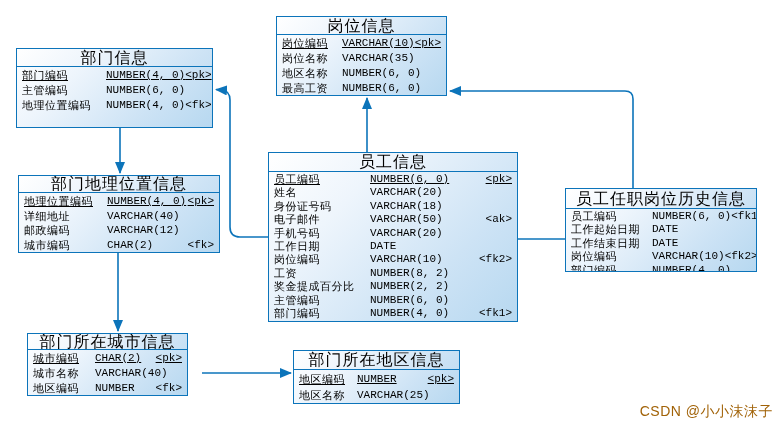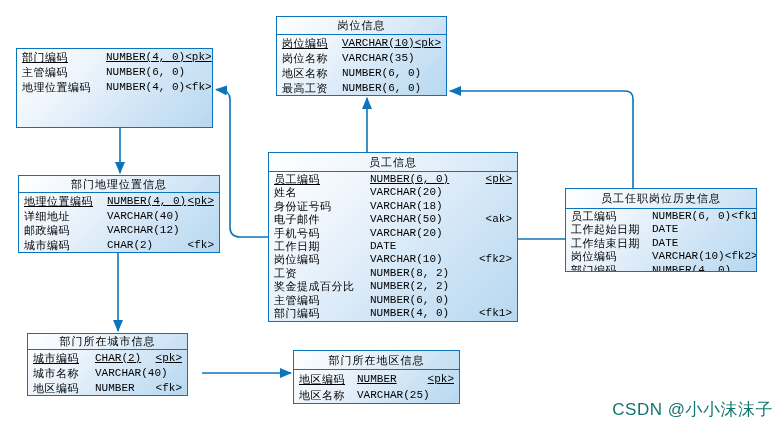--- a/index.html
+++ b/index.html
@@ -19,21 +19,21 @@
     box-sizing:border-box;
     border:1.5px solid var(--blue);
     background:linear-gradient(135deg,#ffffff 0%,#eef5fc 30%,#cde3f5 70%,#b7d8f0 100%);
     z-index:1;
     overflow:hidden;
   }
   .ttl{
     height:var(--th);
     line-height:var(--th);
     text-align:center;
-    font-size:11px;
+    font-size:16px;
     letter-spacing:1px;
     color:#000;
     border-bottom:1.5px solid var(--blue);
   }
   .rows{padding-top:1px;}
   .row{
     display:flex;
     align-items:center;
     height:var(--rh);
     line-height:var(--rh);
@@ -54,22 +54,22 @@
   }
   .ckey{
     margin-left:auto;
     font-family:"Liberation Mono", monospace;
     font-size:11px;
   }
   .pk span{text-decoration:underline;}
   .watermark{
     position:absolute;
     right:3px;bottom:7px;
-    font-size:17px;
-    color:#0f766e;
+    font-size:14px;
+    color:#a16207;
     letter-spacing:0.5px;
     z-index:2;
   }
 </style>
 </head>
 <body>
 
 <div class="canvas">
 
   <svg class="wires" width="776" height="428" viewBox="0 0 776 428">
@@ -83,20 +83,21 @@
       <path d="M118,253 L118,331" marker-end="url(#arr)"></path>
       <path d="M268,237 L240,237 Q230,237 230,227 L230,100 Q230,91 222,90 L216,89.5" marker-end="url(#arr)"></path>
       <path d="M367,152 L367,98" marker-end="url(#arr)"></path>
       <path d="M565,239 L488,239" marker-end="url(#arr)"></path>
       <path d="M633,188 L633,99 Q633,91 625,91 L450,91" marker-end="url(#arr)"></path>
       <path d="M202,373 L291,373" marker-end="url(#arr)"></path>
     </g>
   </svg>
 
   <div class="tbl" style="left:16px;top:48px;width:197px;height:80px;--th:17px;--rh:15px;--nw:84px">
+    <div class="ttl">部门信息</div>
     <div class="rows">
         <div class="row pk">
           <span class="cname">部门编码</span>
           <span class="ctype">NUMBER(4, 0)</span>
           <span class="ckey">&lt;pk&gt;</span>
         </div>
         <div class="row">
           <span class="cname">主管编码</span>
           <span class="ctype">NUMBER(6, 0)</span>
           <span class="ckey"></span>

